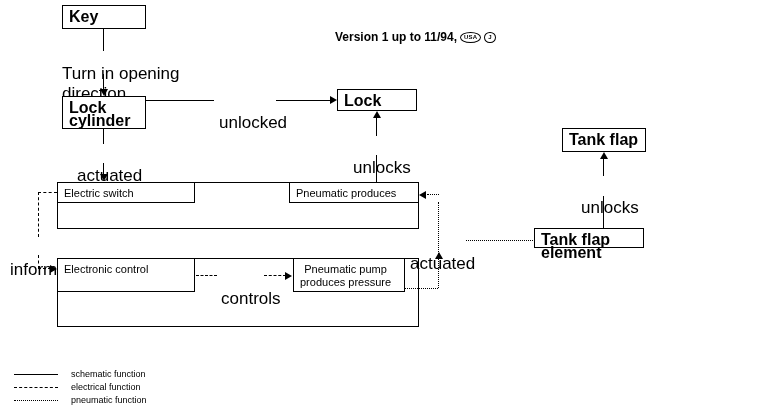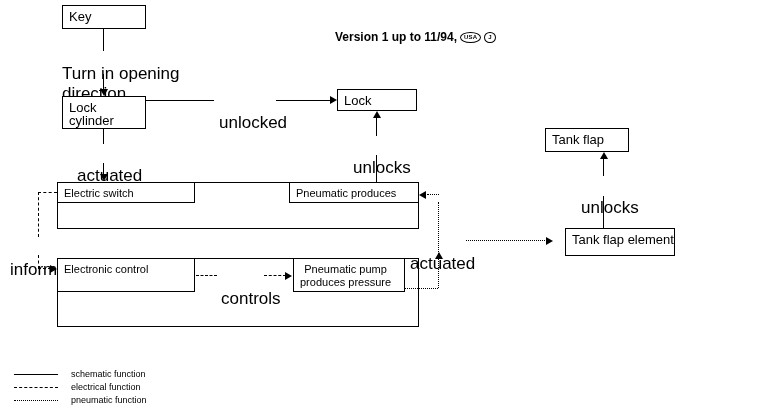--- a/index.html
+++ b/index.html
@@ -14,23 +14,24 @@
     background: #ffffff;
     font-family: "Liberation Sans", sans-serif;
     color: #000000;
     overflow: hidden;
   }
   .box {
     position: absolute;
     border: 1.2px solid #000;
     background: #fff;
     box-sizing: border-box;
-    font-size: 13px;
+    font-size: 16px;
     line-height: 13px;
     color: #000;
+    font-weight: bold;
   }
   .box > .box-label {
     position: absolute;
     left: 6px;
     top: 4px;
     white-space: pre-line;
   }
   .subbox {
     position: absolute;
     border: 1.2px solid #000;
@@ -224,32 +225,32 @@
 
   <div class="dot-v" style="left:438px; top:258px; height:16px;"></div>
   <div class="arrow up" style="left:434.5px; top:252px;"></div>
 
   <div class="label" style="left:410px; top:234px;">
     <span>actuated</span>
   </div>
   <div class="dot-h" style="left:466px; top:240px; width:81px;"></div>
   <div class="arrow right" style="left:546px; top:236.5px;"></div>
 
-  <div class="box" style="left:565px; top:228px; width:110px; height:28px;">
+  <div class="box" style="left:534px; top:228px; width:110px; height:20px;">
     <span class="box-label">Tank flap element</span>
   </div>
 
   <div class="ln v" style="left:603px; top:196px; height:32px;"></div>
   <div class="label" style="left:581px; top:178px;">
     <span>unlocks</span>
   </div>
   <div class="ln v" style="left:603px; top:159px; height:17px;"></div>
   <div class="arrow up" style="left:599.5px; top:152px;"></div>
 
-  <div class="box" style="left:545px; top:128px; width:84px; height:24px;">
+  <div class="box" style="left:562px; top:128px; width:84px; height:24px;">
     <span class="box-label">Tank flap</span>
   </div>
 
   <div class="legend-row" style="left:14px; top:374px;">
     <span class="legend-sample" style="left:0; top:0; width:44px; height:0; border-top:1.4px solid #000;"></span>
     <span class="legend-text">schematic function</span>
   </div>
   <div class="legend-row" style="left:14px; top:387px;">
     <span class="legend-sample" style="left:0; top:0; width:44px; height:0; border-top:1.4px dashed #000;"></span>
     <span class="legend-text">electrical  function</span>

